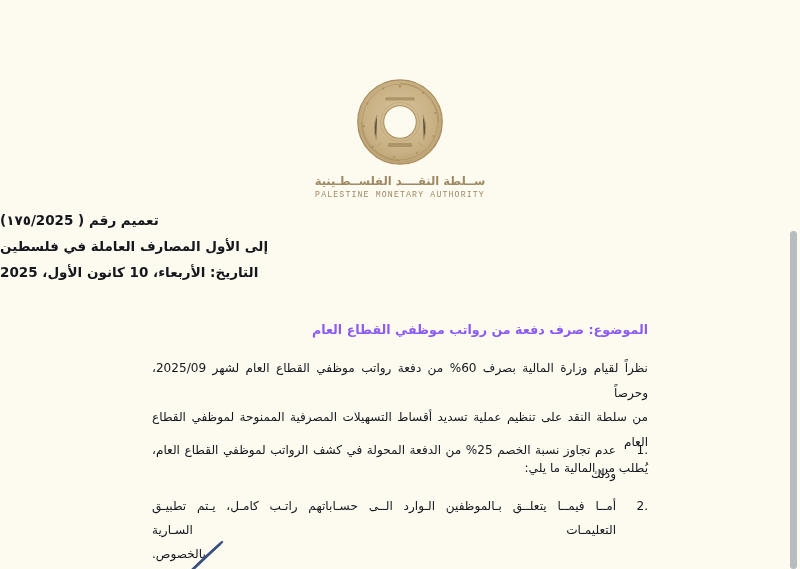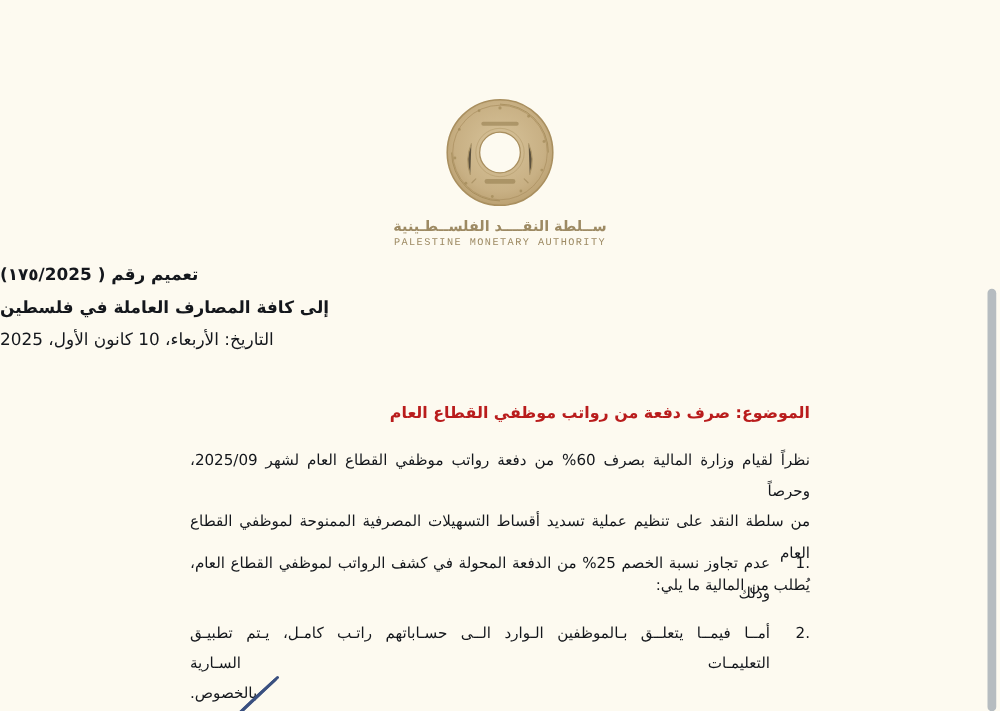--- a/index.html
+++ b/index.html
@@ -86,34 +86,34 @@
   .head-line {
     font-size: 13.5px;
     color: #14171c;
     font-weight: 700;
     font-family: "DejaVu Sans", sans-serif;
     line-height: 26px;
     white-space: nowrap;
   }
 
   .head-line.date {
-    font-weight: 400;
+    font-weight: 700;
   }
 
   
   .subject {
     position: absolute;
     top: 322px;
     right: 152px;
     left: 152px;
     text-align: right;
     direction: rtl;
     font-size: 12.7px;
     font-weight: 700;
-    color: #b91c1c;
+    color: #8b5cf6;
     font-family: "DejaVu Sans", sans-serif;
   }
 
   
   .body-block {
     position: absolute;
     top: 356px;
     right: 152px;
     left: 152px;
     direction: rtl;
@@ -266,21 +266,21 @@
           </g>
         </svg>
       </div>
 
       <div class="lh-ar">ســلطة النقــــد الفلســطـينية</div>
       <div class="lh-en">PALESTINE MONETARY AUTHORITY</div>
     </div>
 
     <div class="head-block">
       <div class="head-line">تعميم رقم ( ١٧٥/2025)</div>
-      <div class="head-line">إلى كافة المصارف العاملة في فلسطين</div>
+      <div class="head-line">إلى الأول المصارف العاملة في فلسطين</div>
       <div class="head-line date">التاريخ: الأربعاء، 10 كانون الأول، 2025</div>
     </div>
 
     <div class="subject">الموضوع: صرف دفعة من رواتب موظفي القطاع العام</div>
 
     <div class="body-block">
       <div class="para">نظراً لقيام وزارة المالية بصرف 60% من دفعة رواتب موظفي القطاع العام لشهر  2025/09، وحرصاً</div>
       <div class="para">من سلطة النقد على تنظيم عملية تسديد أقساط التسهيلات المصرفية الممنوحة لموظفي القطاع العام</div>
       <div class="para closing">يُطلب من المالية ما يلي:</div>
     </div>

